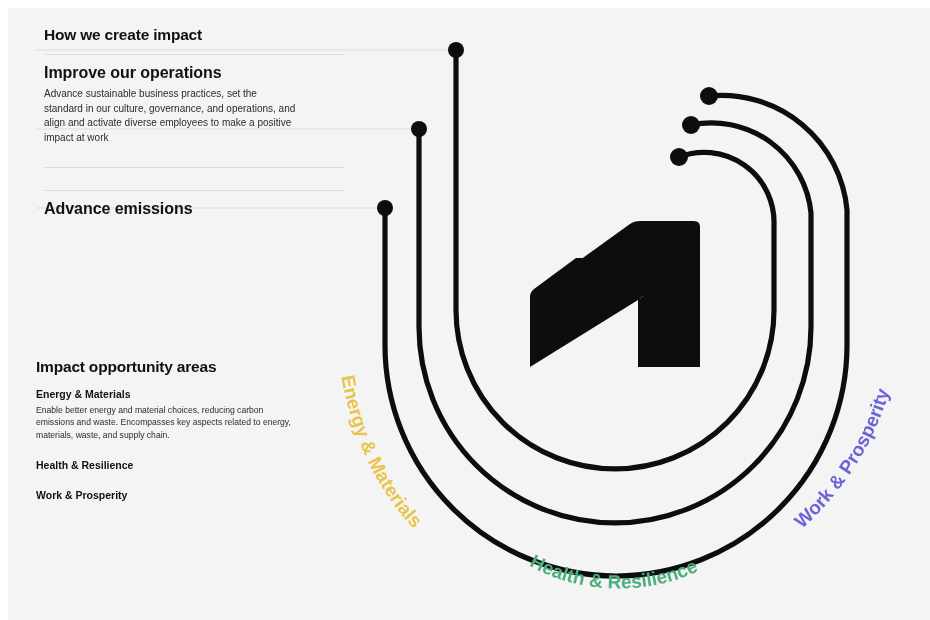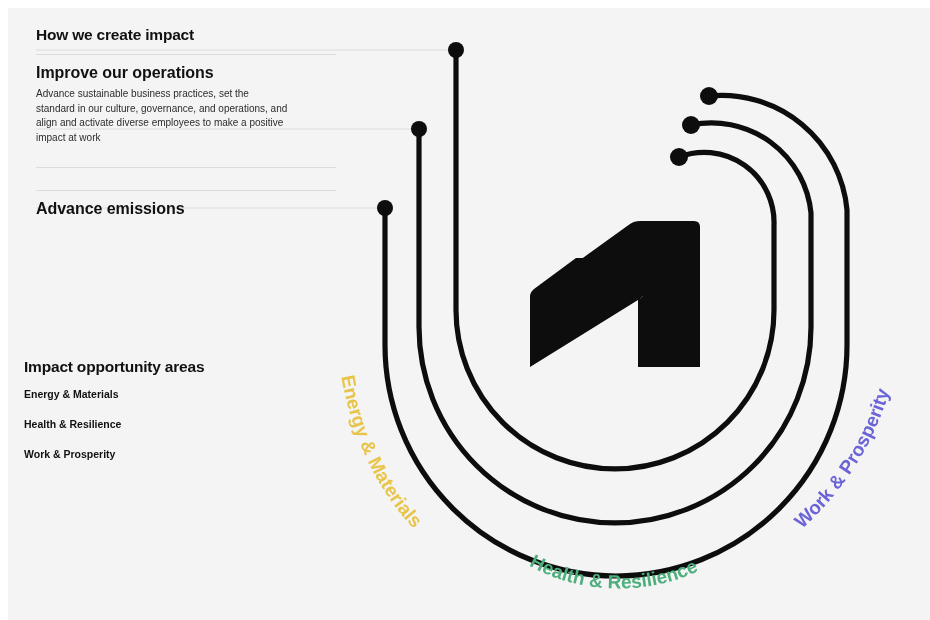--- a/index.html
+++ b/index.html
@@ -32,21 +32,21 @@
     left: 0; top: 0;
     width: 8px; height: 620px;
     background: #ffffff;
     z-index: 30;
     pointer-events: none;
   }
 
   
   .left-col {
     position: absolute;
-    left: 36px;
+    left: 44px;
     top: 26px;
     width: 300px;
     z-index: 10;
   }
   .section-title {
     font-size: 15.5px;
     font-weight: bold;
     letter-spacing: -0.2px;
     color: #111111;
     margin: 0 0 10px 0;
@@ -71,21 +71,21 @@
     font-size: 10px;
     line-height: 1.45;
     color: #2c2c2c;
     margin: 0;
     max-width: 254px;
   }
   .entry-spacer { height: 22px; }
 
   .lower-col {
     position: absolute;
-    left: 24px;
+    left: 36px;
     top: 358px;
     width: 300px;
     z-index: 10;
   }
   .lower-col .section-title { margin-bottom: 12px; }
   .area { margin-bottom: 18px; }
   .area-title {
     font-size: 10.5px;
     font-weight: bold;
     color: #111111;
@@ -225,20 +225,21 @@
     <div class="entry">
       <h2 class="entry-title">Advance emissions</h2>
     </div>
   </div>
 
   <div class="lower-col">
     <h1 class="section-title">Impact opportunity areas</h1>
 
     <div class="area">
       <h2 class="area-title">Energy &amp; Materials</h2>
+      <p class="area-body">Enable better energy and material choices, reducing carbon emissions and waste. Encompasses key aspects related to energy, materials, waste, and supply chain.</p>
     </div>
 
     <div class="area">
       <h2 class="area-title">Health &amp; Resilience</h2>
     </div>
 
     <div class="area">
       <h2 class="area-title">Work &amp; Prosperity</h2>
     </div>
   </div>

